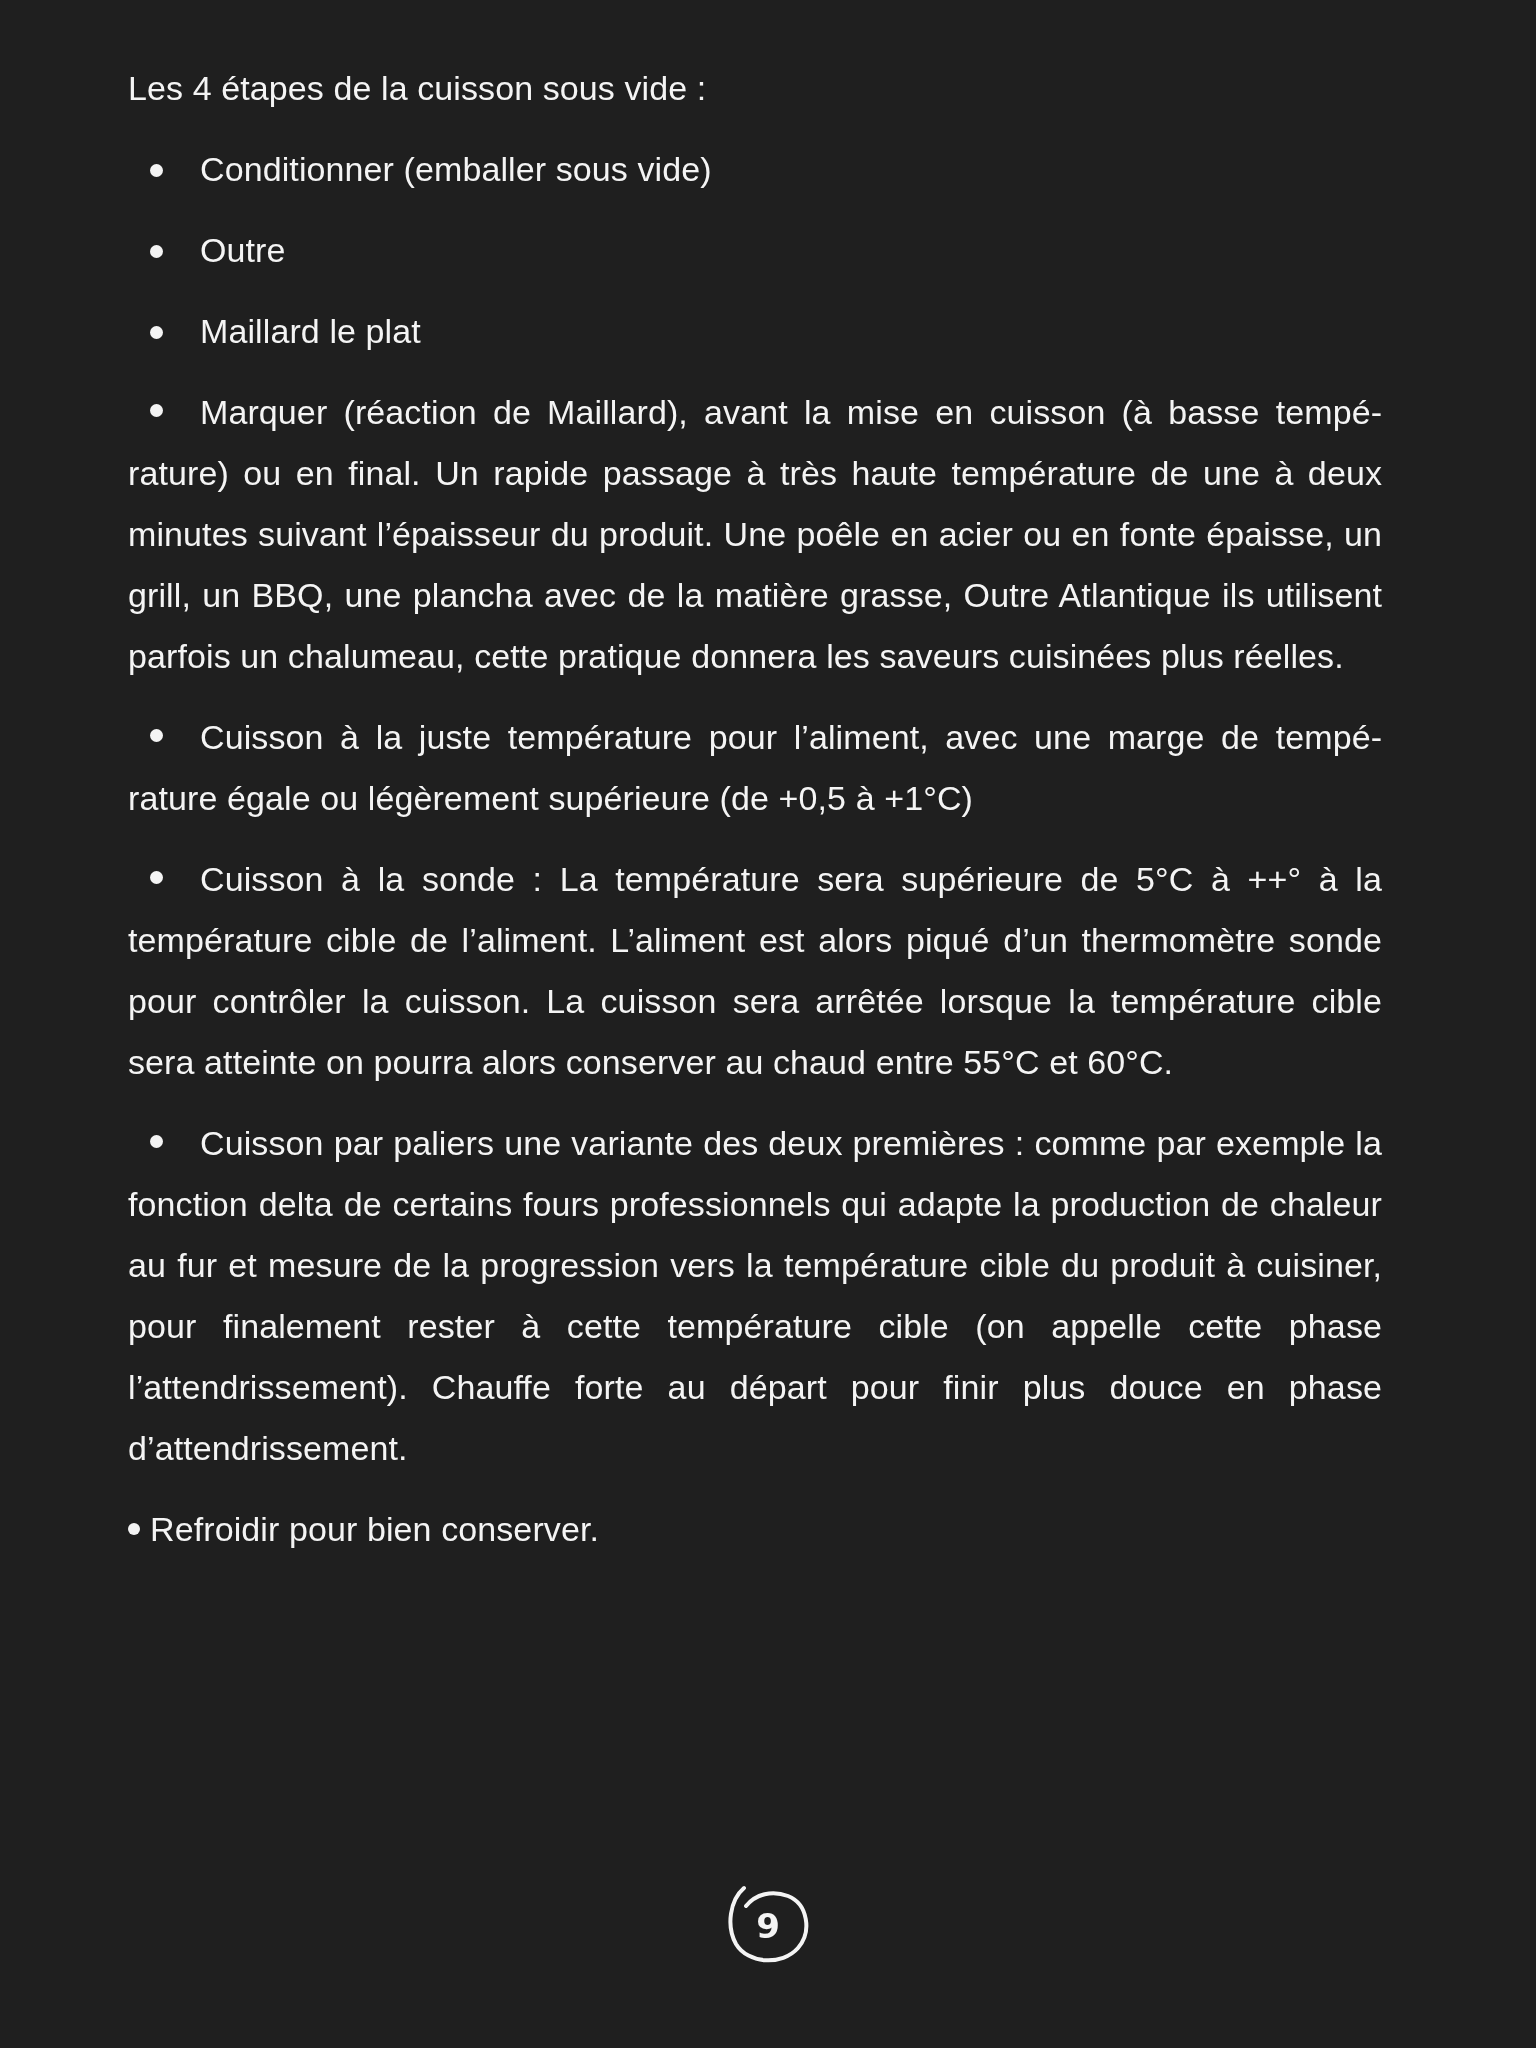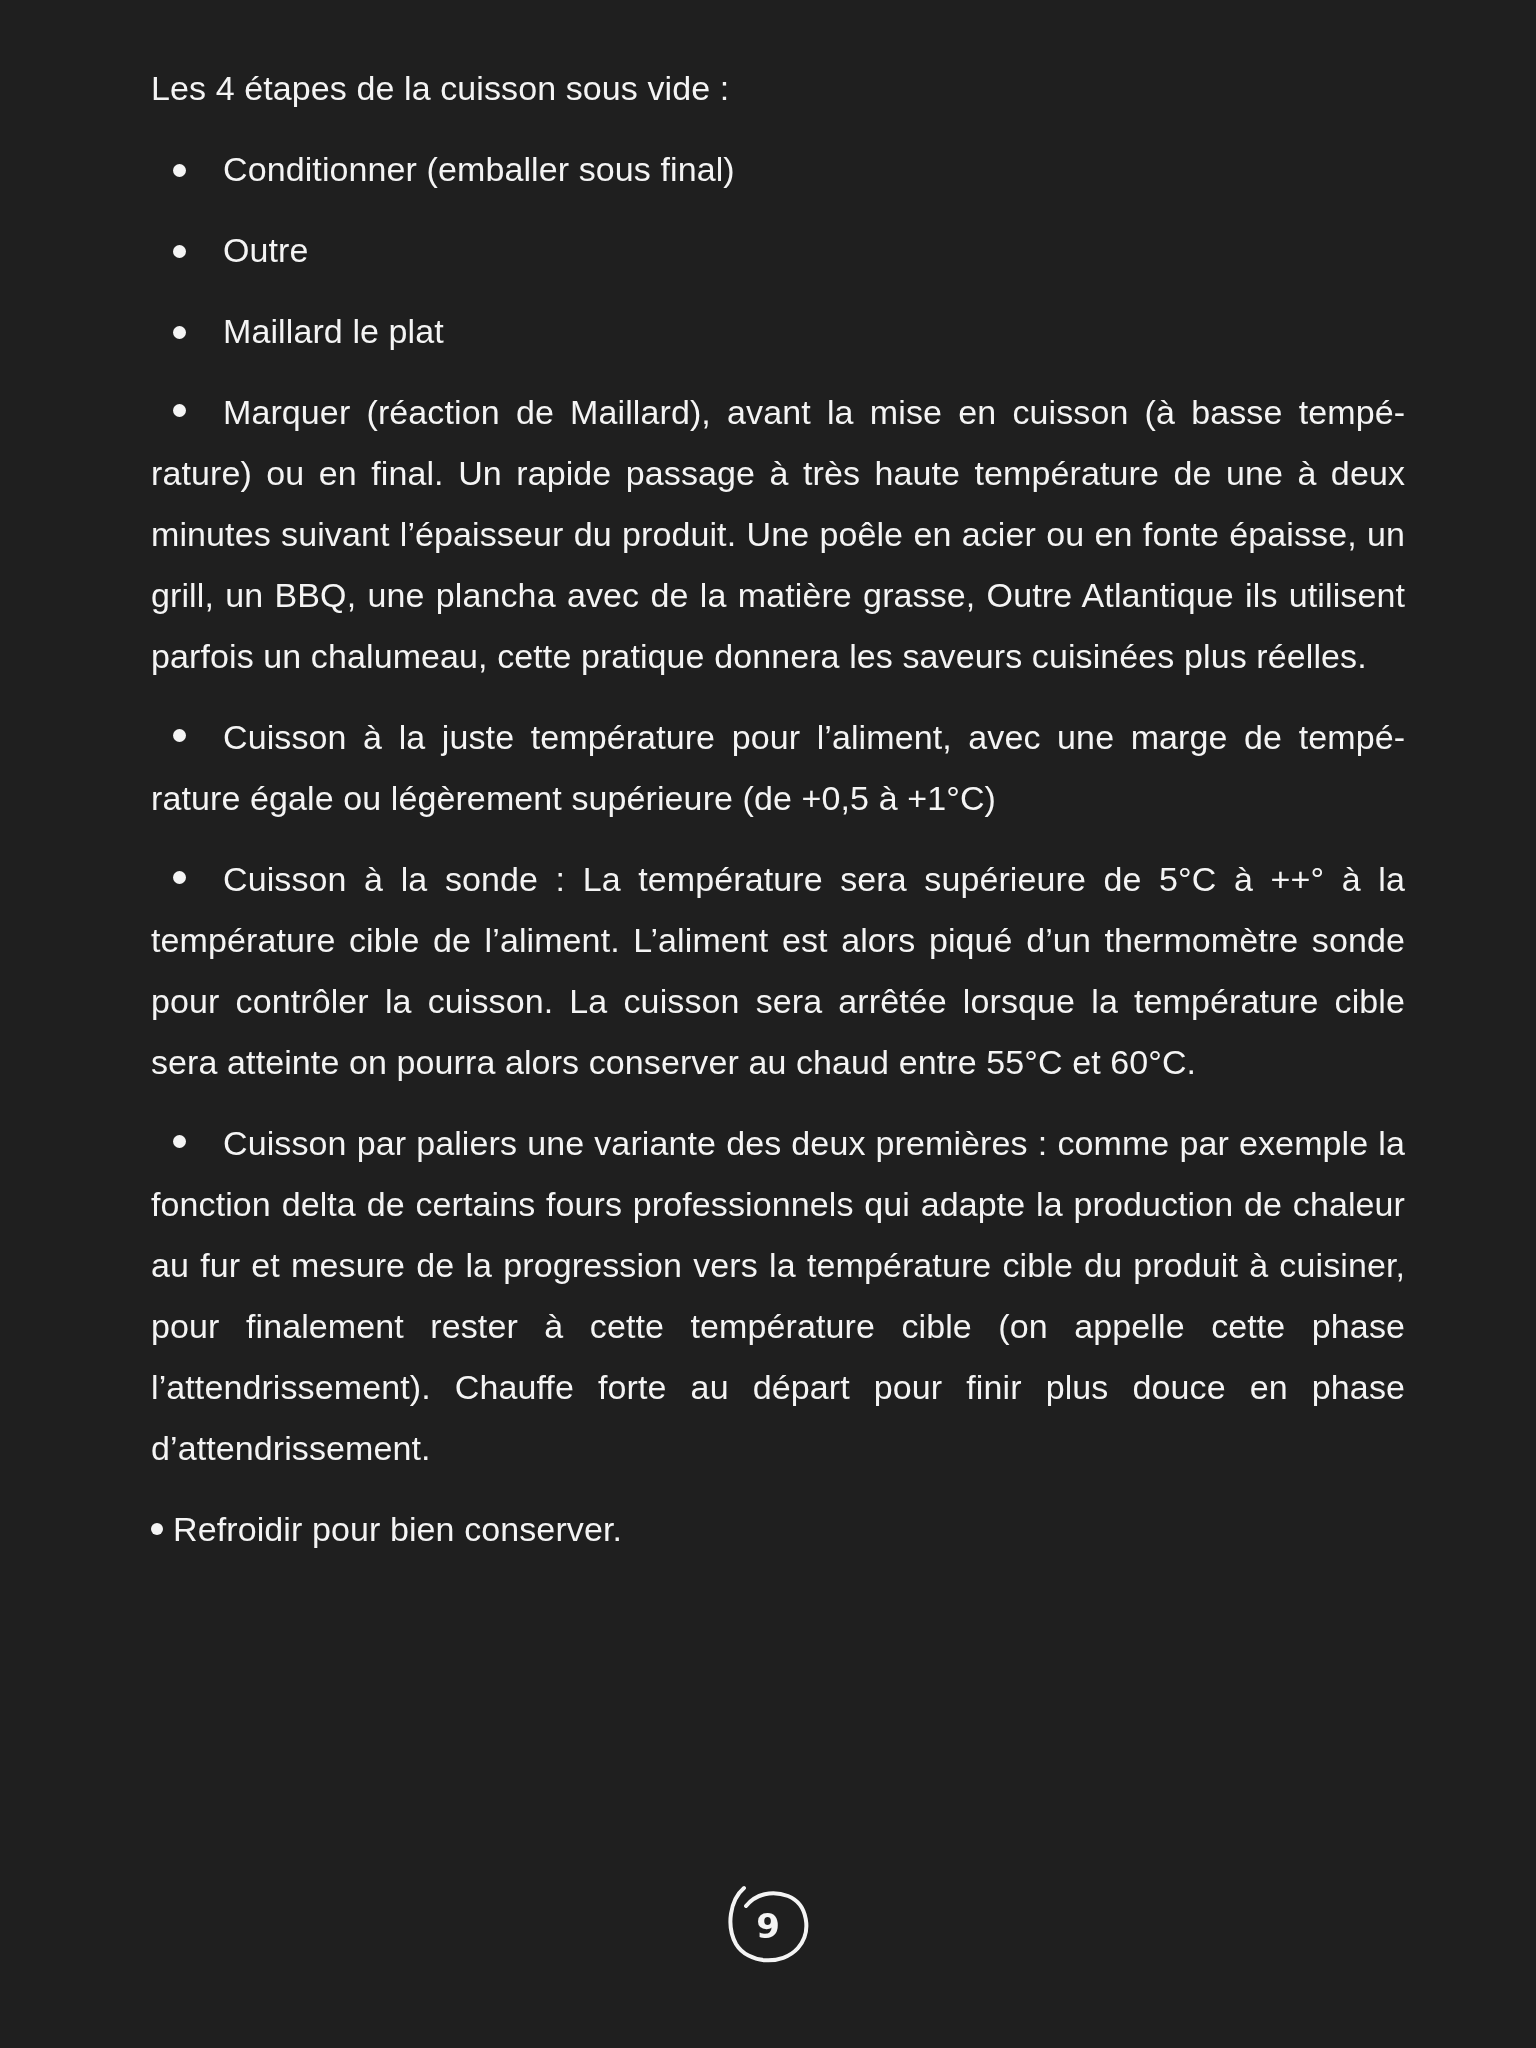--- a/index.html
+++ b/index.html
@@ -6,21 +6,21 @@
     body {
       width: 1536px; height: 2048px;
       background: #1f1f1f;
       color: #f4f4f4;
       font-family: "Liberation Sans", sans-serif;
       position: relative;
       overflow: hidden;
     }
     .page {
       position: absolute;
-      left: 151px; top: 58px;
+      left: 128px; top: 58px;
       width: 1254px;
       font-size: 34px;
       line-height: 61px;
       letter-spacing: 0.1px;
     }
     .heading { margin: 0 0 20px 0; }
     .steps { list-style: none; margin: 0; padding: 0; }
     .steps li { position: relative; padding-left: 72px; margin-bottom: 20px; }
     .steps li .dot {
       position: absolute; left: 22px; top: 25px;
@@ -40,21 +40,21 @@
     .page-num {
       position: absolute; left: 722px; top: 1878px; width: 92px; height: 92px;
     }
   </style>
 </head>
 <body>
 
 <div class="page">
   <p class="heading">Les 4 étapes de la cuisson sous vide :</p>
   <ul class="steps">
-    <li><span class="dot"></span><span>Conditionner (emballer sous final)</span></li>
+    <li><span class="dot"></span><span>Conditionner (emballer sous vide)</span></li>
     <li><span class="dot"></span><span>Outre</span></li>
     <li><span class="dot"></span><span>Maillard le plat</span></li>
   </ul>
   <p class="tech"><span class="lead"><span class="dot"></span></span><span>Marquer (réaction de Maillard), avant la mise en cuisson (à basse tempé­rature) ou en final. Un rapide passage à très haute température de une à deux minutes suivant l’épaisseur du produit. Une poêle en acier ou en fonte épaisse, un grill, un BBQ, une plancha avec de la matière grasse, Outre Atlan­tique ils utilisent parfois un chalumeau, cette pratique donnera les saveurs cuisinées plus réelles.</span></p>
   <p class="tech"><span class="lead"><span class="dot"></span></span><span>Cuisson à la juste température pour l’aliment, avec une marge de tempé­rature égale ou légèrement supérieure (de +0,5 à +1°C)</span></p>
   <p class="tech"><span class="lead"><span class="dot"></span></span><span>Cuisson à la sonde : La température sera supérieure de 5°C à ++° à la température cible de l’aliment. L’aliment est alors piqué d’un thermomètre sonde pour contrôler la cuisson. La cuisson sera arrêtée lorsque la tempéra­ture cible sera atteinte on pourra alors conserver au chaud entre 55°C et 60°C.</span></p>
   <p class="tech"><span class="lead"><span class="dot"></span></span><span>Cuisson par paliers une variante des deux premières : comme par exem­ple la fonction delta de certains fours professionnels qui adapte la produc­tion de chaleur au fur et mesure de la progression vers la température cible du produit à cuisiner, pour finalement rester à cette température cible (on ap­pelle cette phase l’attendrissement). Chauffe forte au départ pour finir plus douce en phase d’attendrissement.</span></p>
   <p class="final"><span class="dot"></span><span>Refroidir pour bien conserver.</span></p>
 </div>
 

